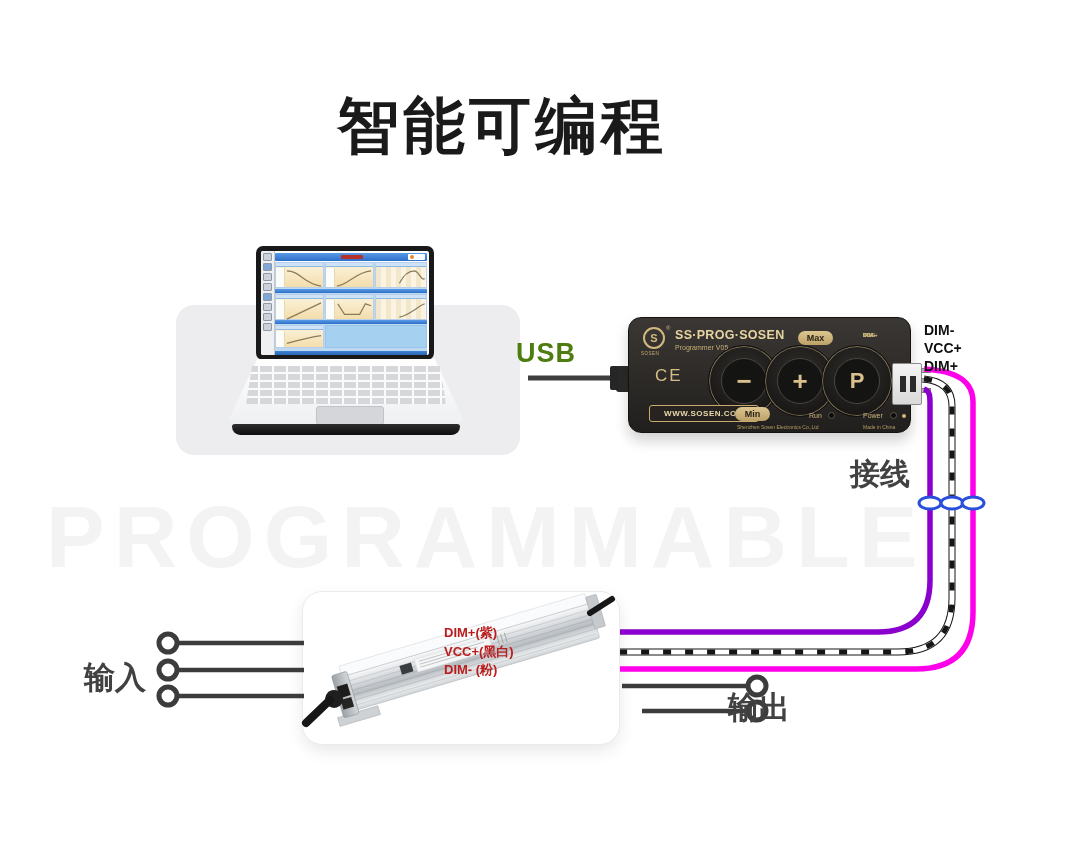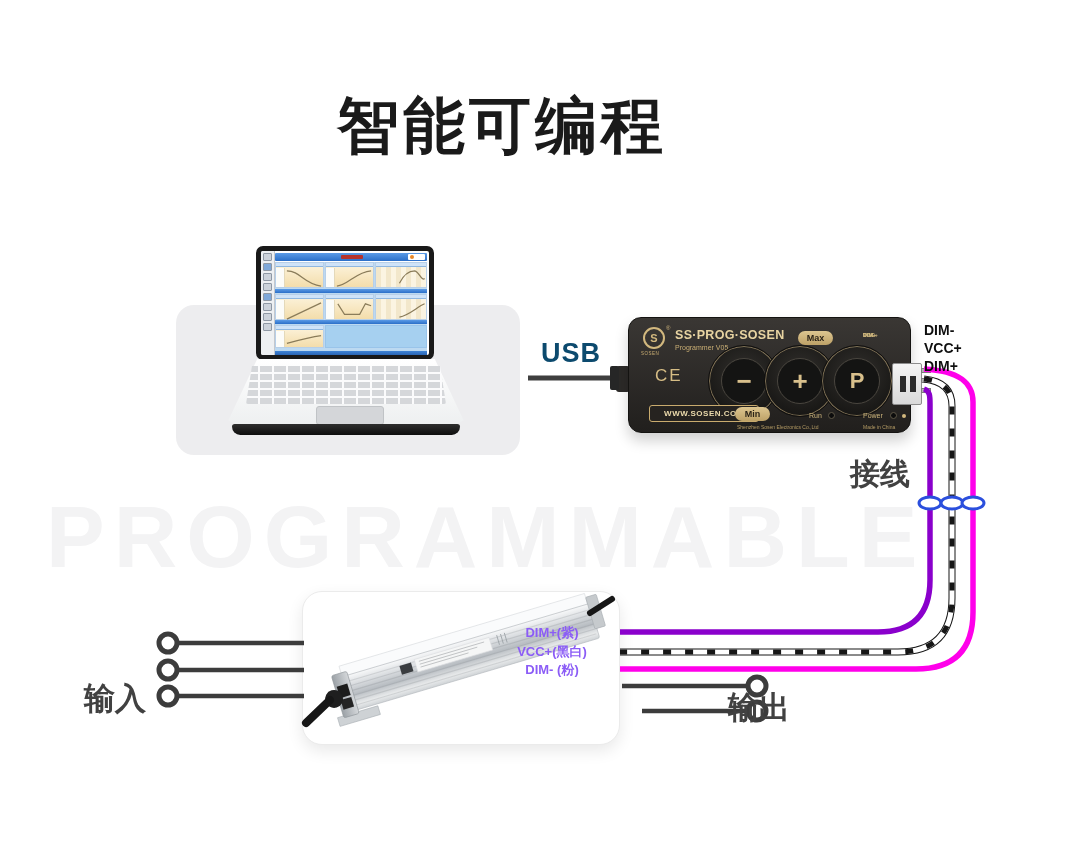--- a/index.html
+++ b/index.html
@@ -58,21 +58,21 @@
     background:
       repeating-linear-gradient(0deg, rgba(251,251,252,0) 0 6px, #fbfbfc 6px 8px),
       repeating-linear-gradient(90deg, #d5d7da 0 12px, #fbfbfc 12px 14px);
     clip-path:polygon(3% 0,97% 0,100% 100%,0 100%); z-index:2; border-radius:2px; }
   .trackpad { left:316px; top:406px; width:68px; height:19px; background:#d4d6d9;
     border:1px solid #c0c3c6; border-radius:3px; z-index:2; }
   .lap-lip { left:232px; top:424px; width:228px; height:11px;
     background:linear-gradient(#2e2e2e,#0e0e0e); border-radius:4px 4px 12px 12px; z-index:2; }
 
   
-  .usb-label { left:541px; top:338px; font-size:27px; font-weight:bold; color:#0c4a6e;
+  .usb-label { left:516px; top:338px; font-size:27px; font-weight:bold; color:#4d7c0f;
     letter-spacing:1px; z-index:4; }
 
   
   .usb-stub { left:616px; top:366px; width:14px; height:26px; background:#2c2a28;
     border-radius:3px; z-index:1; }
   .device { left:628px; top:317px; width:283px; height:116px; border-radius:13px;
     background:linear-gradient(180deg,#3a3734,#211f1d); border:1px solid #141311;
     box-shadow:0 8px 14px rgba(0,0,0,.18); z-index:1; }
   .device * { position:absolute; }
   .logo-ring { left:14px; top:9px; width:22px; height:22px; border:2px solid #d2b87e;
@@ -112,22 +112,22 @@
   
   .port-label { font-size:14px; font-weight:bold; color:#0f0f0f; z-index:4; }
 
   
   .cn-label { font-size:31px; font-weight:600; color:#414141; z-index:4; }
 
   
   .power-card { left:302px; top:591px; width:318px; height:154px; background:#ffffff;
     border:1px solid #ebebeb; border-radius:20px;
     box-shadow:0 6px 16px rgba(0,0,0,.09); z-index:1; }
-  .driver-label { position:absolute; right:448px; width:160px; text-align:center;
-    font-size:13px; font-weight:bold; color:#8b5cf6; z-index:4; }
+  .driver-label { position:absolute; right:476px; width:160px; text-align:left;
+    font-size:13px; font-weight:bold; color:#b91c1c; z-index:4; }
 
   .overlay { position:absolute; left:0; top:0; z-index:2; pointer-events:none; }
 </style>
 </head>
 <body>
 
 <div class="abs watermark">PROGRAMMABLE</div>
 
 <div class="abs page-title">智能可编程</div>
 
@@ -254,21 +254,21 @@
     <div class="conn-stub" style="top:14px"></div>
     <div class="conn-stub" style="top:24px"></div>
   </div>
 </div>
 
 <div class="abs port-label" style="left:924px;top:322px">DIM-</div>
 <div class="abs port-label" style="left:924px;top:340px">VCC+</div>
 <div class="abs port-label" style="left:924px;top:358px">DIM+</div>
 
 <div class="abs cn-label" style="left:850px;top:454px;font-size:30px">接线</div>
-<div class="abs cn-label" style="left:84px;top:678px">输入</div>
+<div class="abs cn-label" style="left:84px;top:657px">输入</div>
 <div class="abs cn-label" style="left:728px;top:687px">输出</div>
 
 <div class="abs power-card"></div>
 <div class="abs driver-label" style="top:624px">DIM+(紫)</div>
 <div class="abs driver-label" style="top:643px">VCC+(黑白)</div>
 <div class="abs driver-label" style="top:661px">DIM- (粉)</div>
 
 <svg class="overlay" width="1080" height="850" viewBox="0 0 1080 850">
   <defs>
     <linearGradient id="metal" x1="0" y1="0" x2="0" y2="1">

